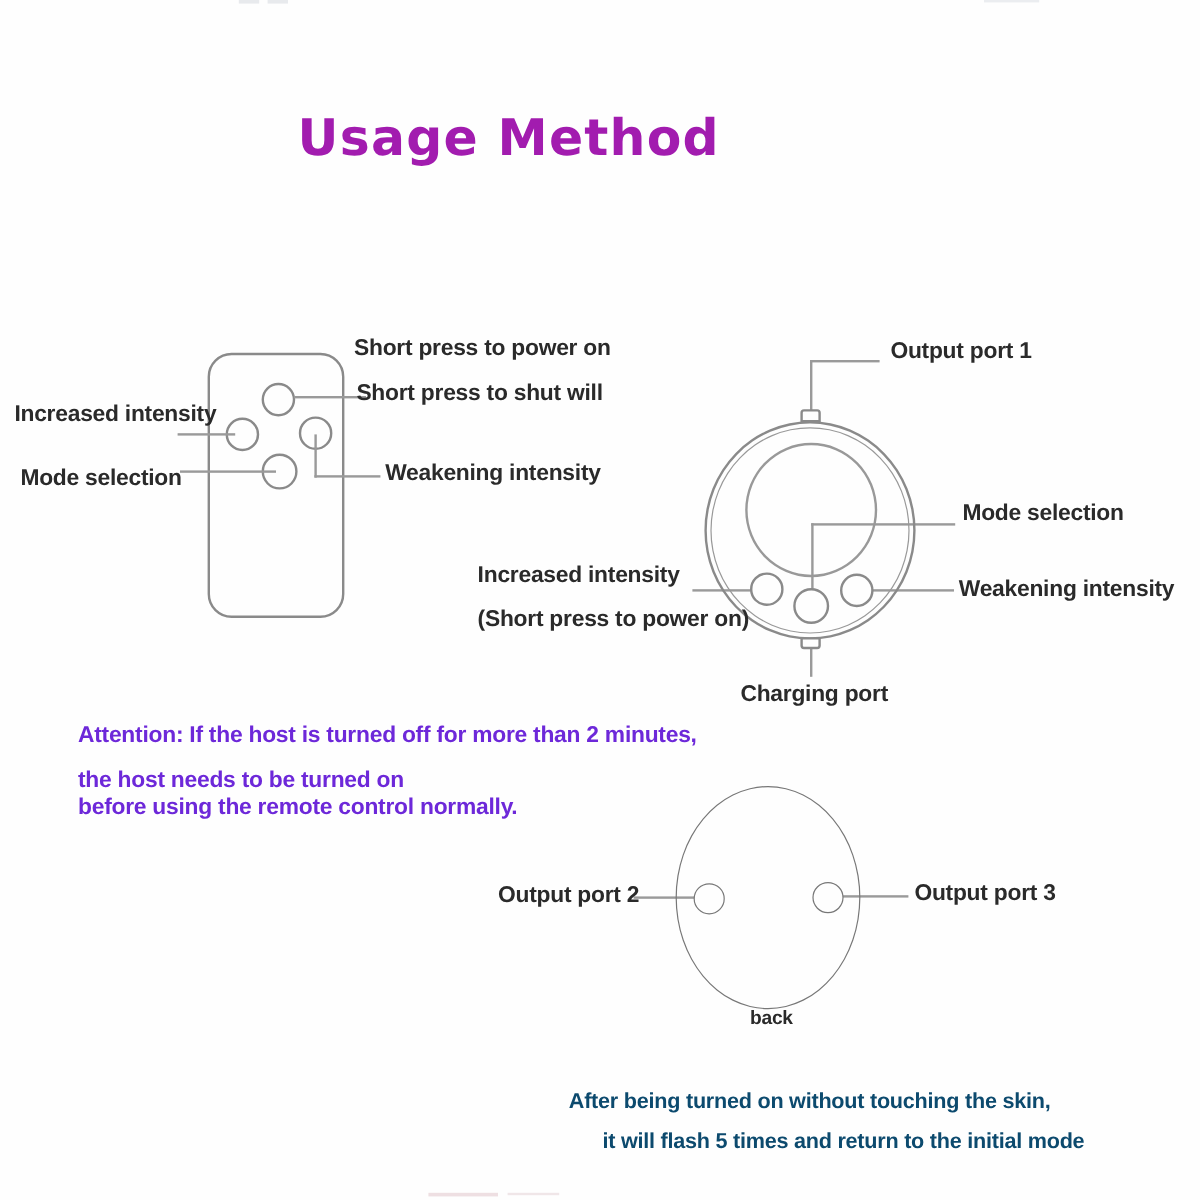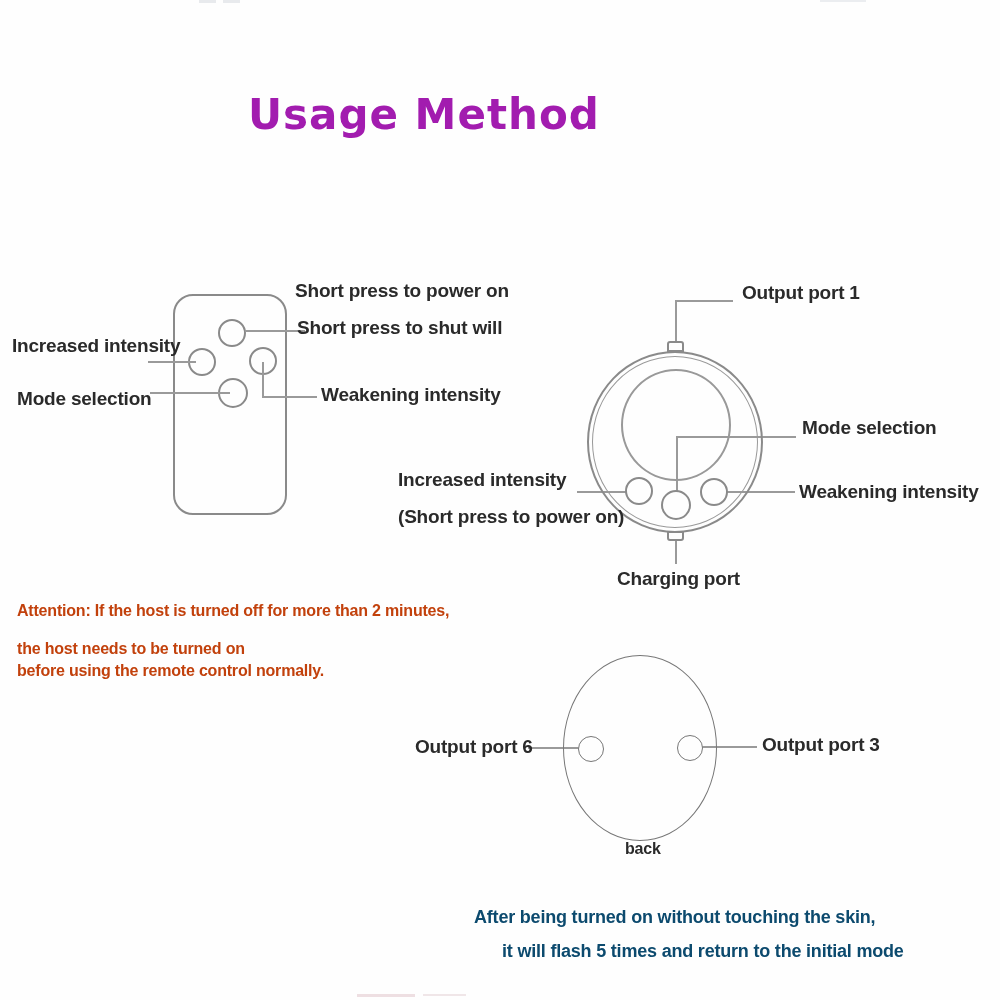--- a/index.html
+++ b/index.html
@@ -3,21 +3,21 @@
 <meta charset="utf-8">
 <style>
   html,body{margin:0;padding:0;}
   body{width:1000px;height:1000px;position:relative;background:#fefefe;
        font-family:"Liberation Sans",sans-serif;color:#222;}
   .abs{position:absolute;}
   
   .title{font-family:"DejaVu Sans",sans-serif;font-weight:600;font-size:42px;
          letter-spacing:1px;color:#a21caf;white-space:nowrap;}
   .lbl{font-weight:600;font-size:19px;color:#2a2a2a;white-space:nowrap;letter-spacing:-0.2px;}
-  .para{font-weight:600;font-size:16px;color:#c2410c;white-space:nowrap;letter-spacing:-0.2px;}
+  .para{font-weight:600;font-size:19px;color:#6d28d9;white-space:nowrap;letter-spacing:-0.2px;margin-left:48px;}
   .foot{font-weight:600;font-size:18px;color:#0c4a6e;white-space:nowrap;letter-spacing:-0.2px;}
   
   .stroke{border:2px solid #8a8a8a;background:transparent;box-sizing:border-box;}
   .thin{border:1.5px solid #999;background:transparent;box-sizing:border-box;}
   .circle{border-radius:50%;}
   .cline{background:#9a9a9a;}
   .nub{background:#fefefe;border:2px solid #8a8a8a;box-sizing:border-box;}
   .artifact{position:absolute;}
 </style>
 </head>
@@ -74,21 +74,21 @@
 
 <div class="abs para" style="left:17px;top:602px;">Attention: If the host is turned off for more than 2 minutes,</div>
 <div class="abs para" style="left:17px;top:640px;">the host needs to be turned on</div>
 <div class="abs para" style="left:17px;top:662px;text-align:right;">before using the remote control normally.</div>
 
 <div class="abs cline" style="left:528px;top:747px;width:53px;height:2px;"></div>
 <div class="abs cline" style="left:701px;top:746px;width:56px;height:2px;"></div>
 <div class="abs thin circle" style="left:563px;top:655px;width:154px;height:186px;border-color:#777;"></div>
 <div class="abs thin circle" style="left:578px;top:736px;width:26px;height:26px;background:#fefefe;border-color:#777;"></div>
 <div class="abs thin circle" style="left:677px;top:735px;width:26px;height:26px;background:#fefefe;border-color:#777;"></div>
-<div class="abs lbl" style="left:415px;top:736px;">Output port 6</div>
+<div class="abs lbl" style="left:415px;top:736px;">Output port 2</div>
 <div class="abs lbl" style="left:762px;top:734px;">Output port 3</div>
 <div class="abs lbl" style="left:625px;top:840px;font-size:16px;">back</div>
 
 <div class="abs foot" style="left:474px;top:907px;">After being turned on without touching the skin,</div>
 <div class="abs foot" style="left:477px;top:941px;margin-left:25px;">it will flash 5 times and return to the initial mode</div>
 
 <div class="artifact" style="left:199px;top:0;width:17px;height:3px;background:#e8eaed;"></div>
 <div class="artifact" style="left:223px;top:0;width:17px;height:3px;background:#e8eaed;"></div>
 <div class="artifact" style="left:820px;top:0;width:46px;height:2px;background:#ebedf0;"></div>
 <div class="artifact" style="left:357px;top:994px;width:58px;height:3px;background:#eedfe2;"></div>

